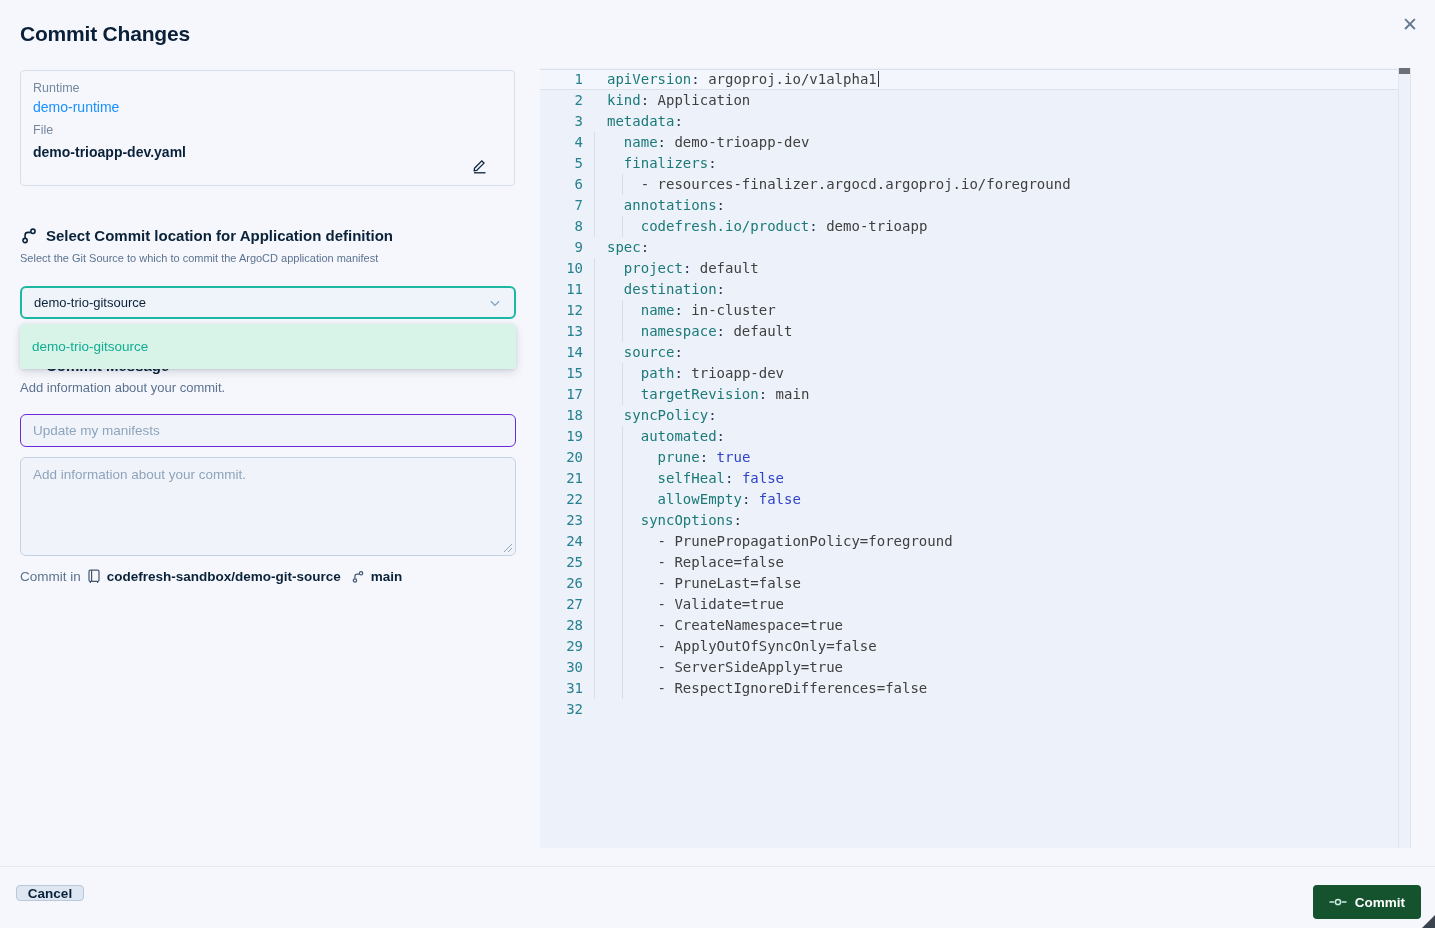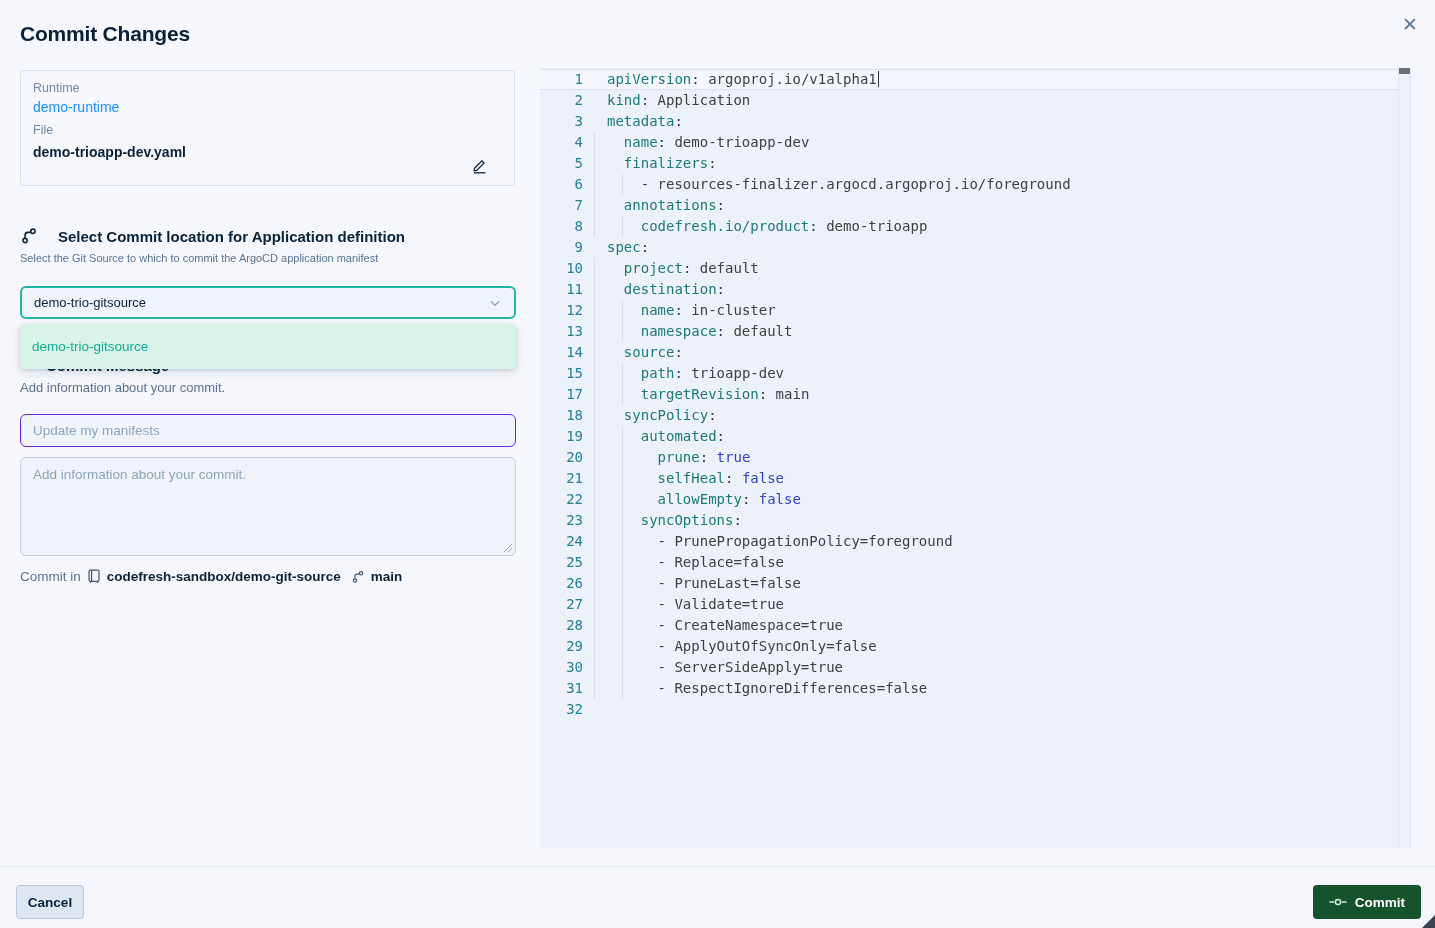--- a/index.html
+++ b/index.html
@@ -29,21 +29,21 @@
     border:1px solid #d8dfec; border-radius:4px;
     padding:10px 12px;
   }
   .field-label { font-size:12.5px; color:#74889f; }
   .runtime-value { margin-top:4px; font-size:14px; color:#1890ff; font-weight:500; cursor:pointer; }
   .file-row { margin-top:8px; }
   .file-value { margin-top:7px; font-size:14px; font-weight:600; color:#0a2239; }
   .edit-icon { position:absolute; right:26px; top:86px; width:17px; height:17px; cursor:pointer; }
 
   
-  .section-head { position:absolute; left:20px; top:227px; display:flex; align-items:center; gap:20px; }
+  .section-head { position:absolute; left:20px; top:227px; display:flex; align-items:flex-start; gap:8px; }
   .section-head .head-text { font-size:15px; font-weight:700; color:#0a2239; }
   .section-sub { position:absolute; left:20px; top:252px; font-size:11px; color:#5c7390; }
 
   .gitsource-select {
     position:absolute; left:20px; top:286px; width:496px; height:33px;
     border:2px solid #1db8a3; border-radius:6px; background:#eff3fa;
     display:flex; align-items:center; padding:0 12px; cursor:pointer;
   }
   .gitsource-select .sel-text { font-size:13px; color:#0a2239; flex:1; }
 
@@ -84,21 +84,21 @@
   }
   .commit-in-label { color:#5c7390; }
   .repo-name, .branch-name { font-weight:700; color:#0a2239; }
 
   
   .footer {
     position:absolute; left:0; top:866px; width:1435px; height:62px;
     background:#f6f7fc; border-top:1px solid #e3e8f1;
   }
   .cancel-btn {
-    position:absolute; left:16px; top:18px; width:68px; height:34px;
+    position:absolute; left:16px; top:18px; width:68px; height:16px;
     background:#dde6f1; border:1px solid #b9c8da; border-radius:4px;
     font-size:13.5px; font-weight:700; color:#0a2239; cursor:pointer;
     font-family:"Liberation Sans", sans-serif;
   }
   .commit-btn {
     position:absolute; right:14px; top:18px; height:34px; min-width:108px;
     background:#14532d; border:none; border-radius:4px;
     display:flex; align-items:center; justify-content:center; gap:8px;
     font-size:13.5px; font-weight:700; color:#ffffff; cursor:pointer;
     padding:0 16px; font-family:"Liberation Sans", sans-serif;

